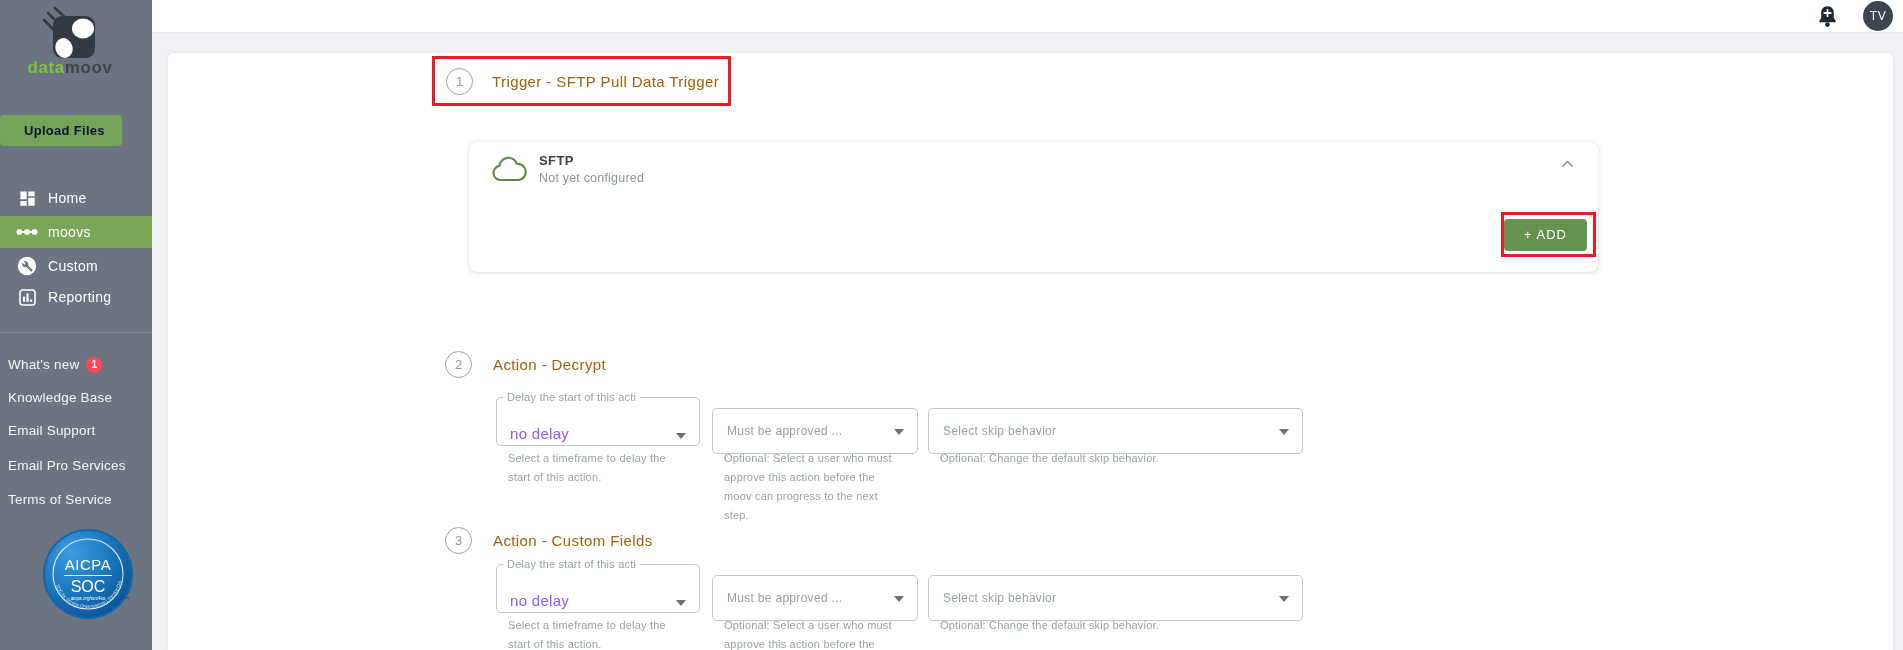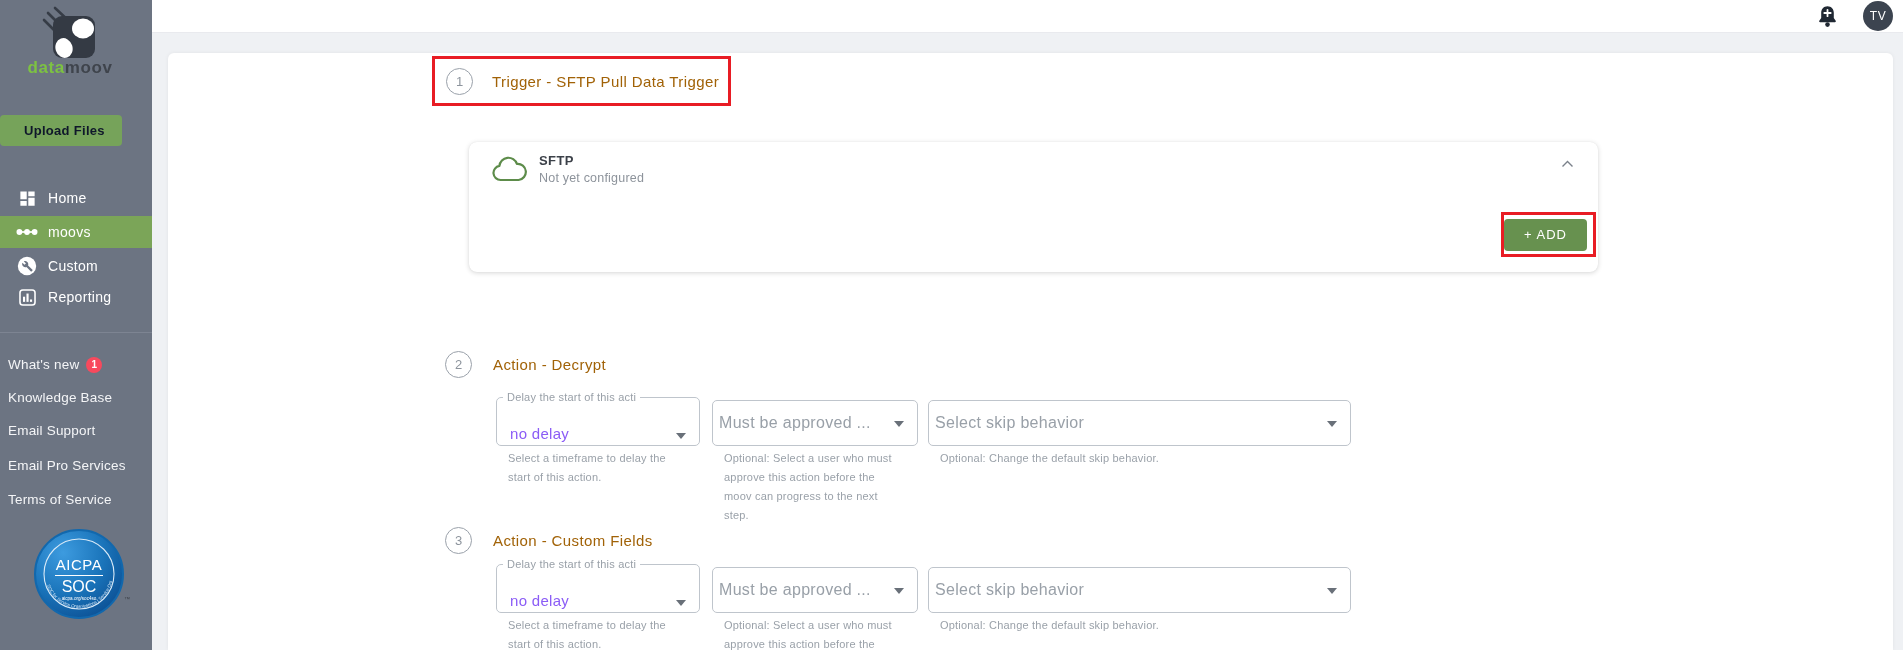--- a/index.html
+++ b/index.html
@@ -44,21 +44,21 @@
 
   .side-link {
     position:absolute; left:8px; color:#f4f5f7; font-size:13.5px; letter-spacing:.2px;
     display:flex; align-items:center; gap:7px; cursor:pointer; height:17px;
   }
   .new-badge {
     display:inline-flex; align-items:center; justify-content:center;
     width:16px; height:16px; border-radius:50%;
     background:#f8495d; color:#fff; font-size:10px; font-weight:bold;
   }
-  .soc-badge { position:absolute; top:528px; left:33px; width:92px; height:92px; }
+  .soc-badge { position:absolute; top:528px; left:42px; width:92px; height:92px; }
   .soc-tm { position:absolute; top:596px; left:124px; color:#3e434b; font-size:6px; }
 
   
   .topbar {
     position:absolute; left:152px; top:0; width:1751px; height:33px;
     background:#fff; border-bottom:1px solid #e9eaee;
   }
   .bell-btn { position:absolute; left:1664px; top:4px; width:22px; height:26px; cursor:pointer; background:none; border:none; }
   .avatar {
     position:absolute; left:1711px; top:1px; width:30px; height:30px; border-radius:50%;
@@ -124,27 +124,27 @@
   }
   .sel-value { position:absolute; left:13px; top:22px; font-size:15px; color:#8b5cf6; letter-spacing:.3px; }
   .caret {
     position:absolute; right:13px; top:50%; margin-top:-2px;
     width:0; height:0; border-left:5px solid transparent; border-right:5px solid transparent;
     border-top:6px solid #697079;
   }
   .sel-fieldset .caret { top:30px; margin-top:0; }
 
   .sel-plain {
-    position:absolute; top:2px; height:46px; background:#fff;
+    position:absolute; top:10px; height:46px; background:#fff;
     border:1px solid #bfc5cc; border-radius:5px;
-    display:flex; align-items:center; padding-left:6px;
-    color:#99a0a8; font-size:16px; letter-spacing:.3px; cursor:pointer;
+    display:flex; align-items:center; padding-left:14px;
+    color:#99a0a8; font-size:12px; letter-spacing:.3px; cursor:pointer;
   }
   .sel-approve { left:216px; width:206px; }
-  .sel-skip    { left:432px; width:423px; }
+  .sel-skip    { left:432px; width:375px; }
 
   .helper {
     position:absolute; top:51px; font-size:11px; color:#9aa1a9;
     line-height:19px; letter-spacing:.2px;
   }
   .helper.h1 { left:12px;  width:175px; }
   .helper.h2 { left:228px; width:172px; }
   .helper.h3 { left:444px; width:340px; }
 </style>
 </head>

